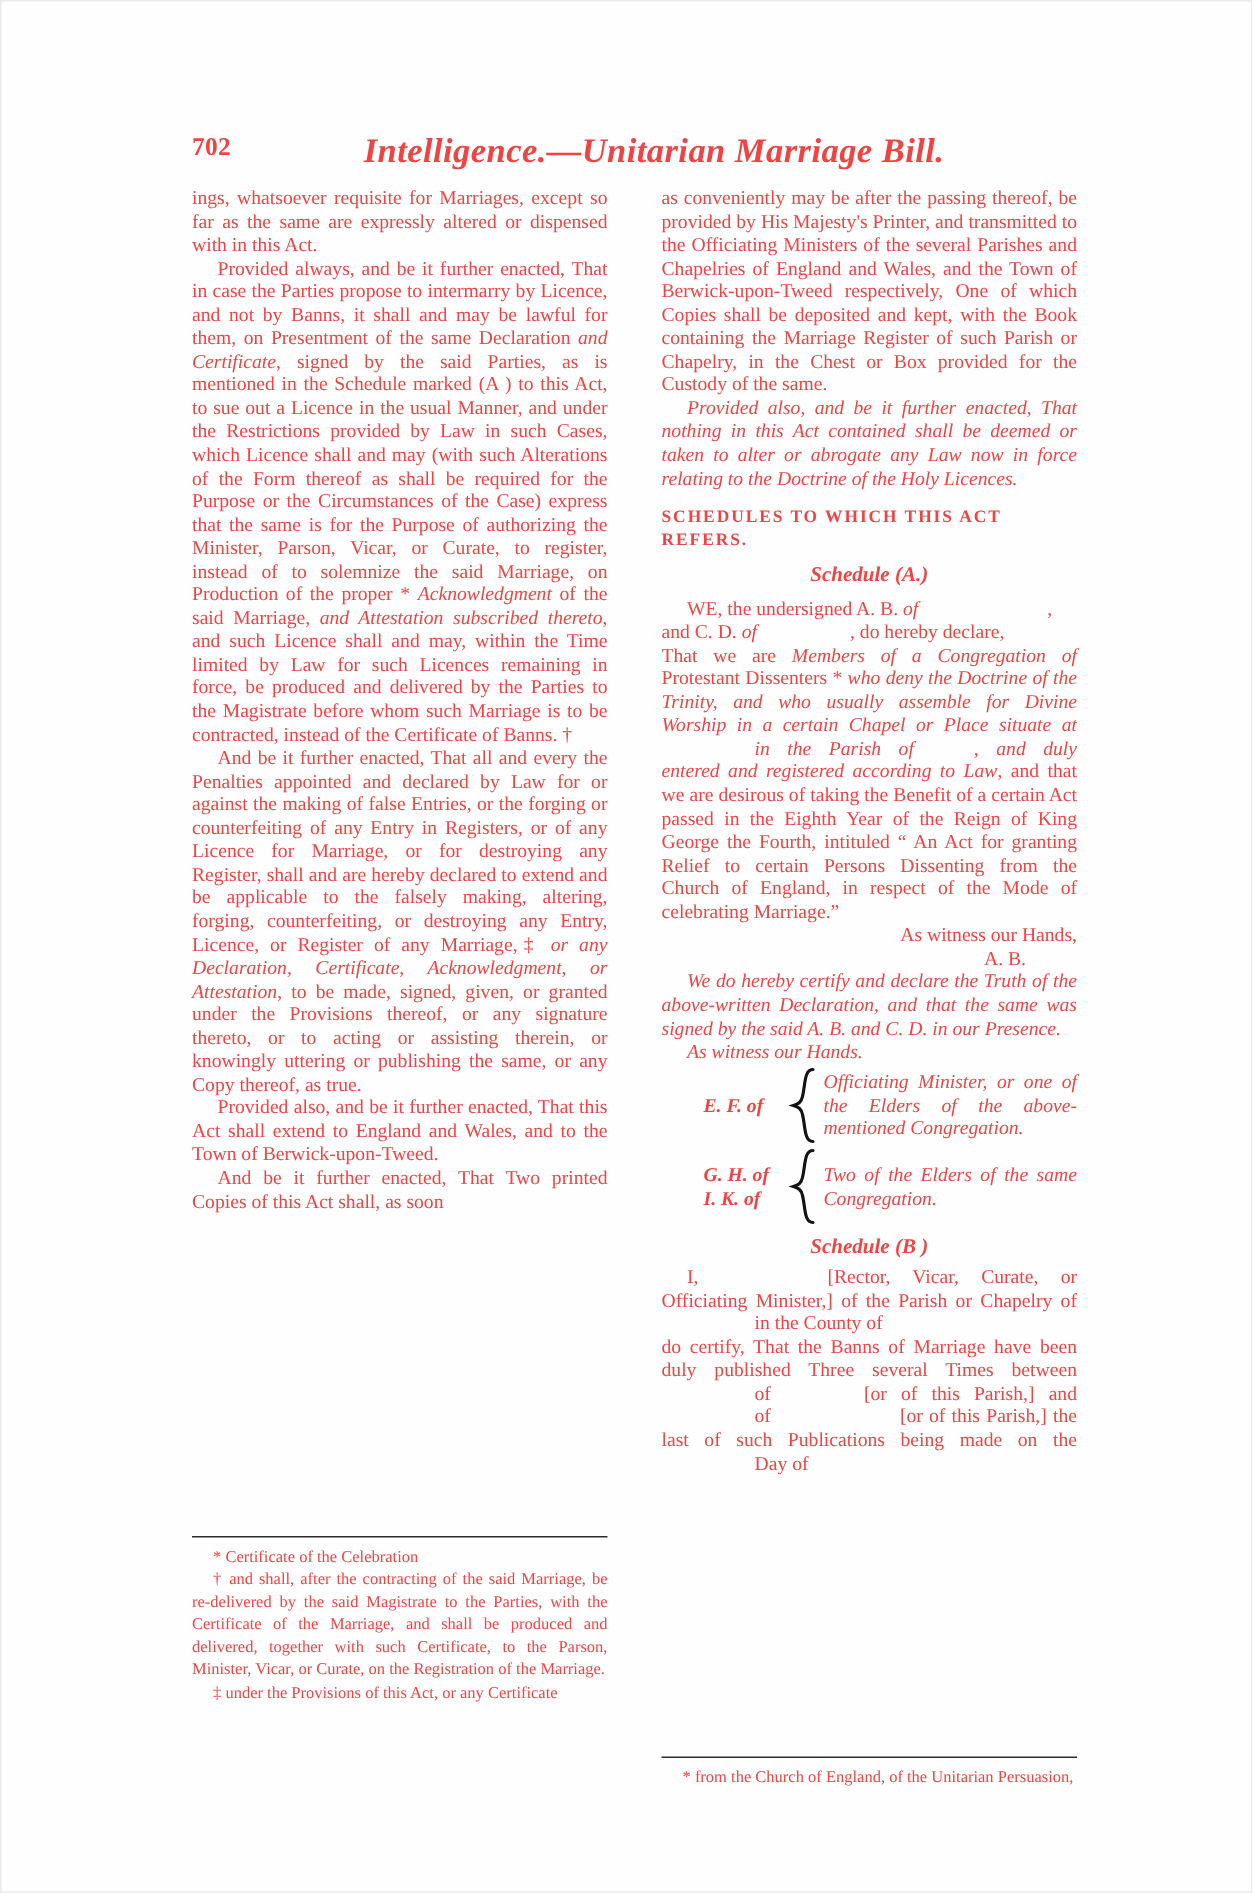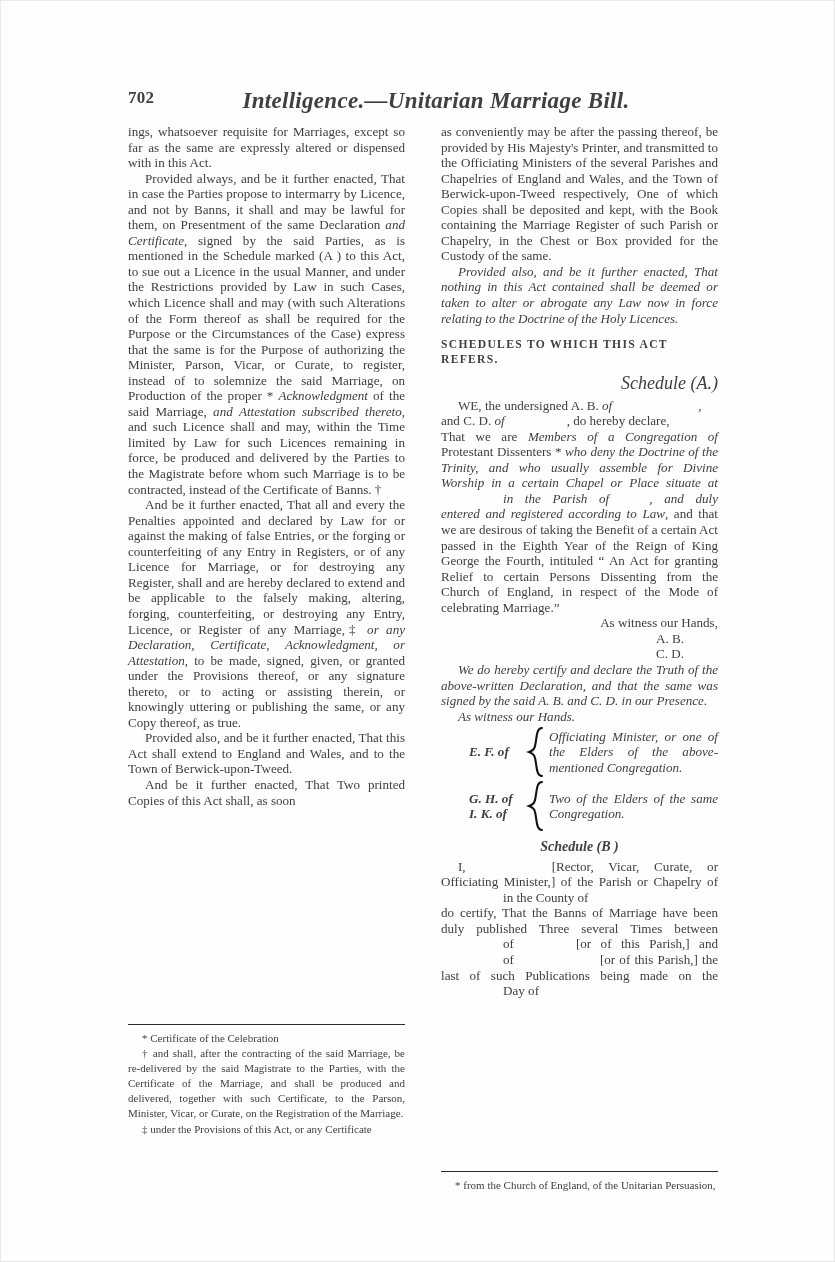--- a/index.html
+++ b/index.html
@@ -9,21 +9,21 @@
     background: #ffffff;
   }
   #page {
     position: relative;
     width: 835px;
     height: 1262px;
     background: #fefefe;
     margin: 0 auto;
     overflow: hidden;
     font-family: "Liberation Serif", "DejaVu Serif", serif;
-    color: #404040;
+    color: #ef4444;
     box-sizing: border-box;
   }
   
   #page::after {
     content: "";
     position: absolute;
     inset: 0;
     border: 1px solid #e9e9e9;
     pointer-events: none;
   }
@@ -92,24 +92,24 @@
     text-align: left;
     font-size: 11.6px;
     letter-spacing: 1.3px;
     font-weight: 700;
     text-indent: 0;
     margin: 11px 0 2px 0;
     line-height: 15px;
   }
   .sched-head .l2 { display: block; }
   .sched-label {
-    text-align: right;
-    font-style: italic;
-    font-weight: 400;
-    font-size: 18px;
+    text-align: center;
+    font-style: italic;
+    font-weight: 700;
+    font-size: 14px;
     text-indent: 0;
     margin: 9px 0 6px 0;
   }
   .sched-label-b {
     text-align: center;
     font-style: italic;
     font-weight: 700;
     font-size: 14px;
     text-indent: 0;
     margin: 7px 0 4px 0;
@@ -218,21 +218,20 @@
       </p>
 
       <p class="sched-label">Schedule (A.)</p>
 
       <p><span>WE, the undersigned A. B. </span><i>of</i><span class="gap-wide"></span><span>,</span><br><span>and C. D. </span><i>of</i><span class="gap-med"></span><span>, do hereby declare,</span></p>
 
       <p class="cont"><span>That we are </span><i>Members of a Congregation</i> <i>of</i><span> Protestant Dissenters * </span><i>who deny the Doctrine of the Trinity, and who usually assemble for Divine Worship in a certain Chapel or Place situate at</i><span class="gap-med"></span><i>in the Parish of</i><span class="gap-sm"></span><i>, and duly entered and registered according to Law</i><span>, and that we are desirous of taking the Benefit of a certain Act passed in the Eighth Year of the Reign of King George the Fourth, intituled “ An Act for granting Relief to certain Persons Dissenting from the Church of England, in respect of the Mode of celebrating Marriage.”</span></p>
 
       <p class="witness">As witness our Hands,</p>
       <p class="rightish">A. B.</p>
-      <p class="rightish">C. D.</p>
 
       <p><i>We do hereby certify and declare the Truth of the above-written Declaration, and that the same was signed by the said A. B. and C. D. in our Presence.</i></p>
 
       <p><i>As witness our Hands.</i></p>
 
       <div class="brace-row">
         <div class="brace-names">
           <div>E. F. of</div>
         </div>
         <div class="brace-glyph">

